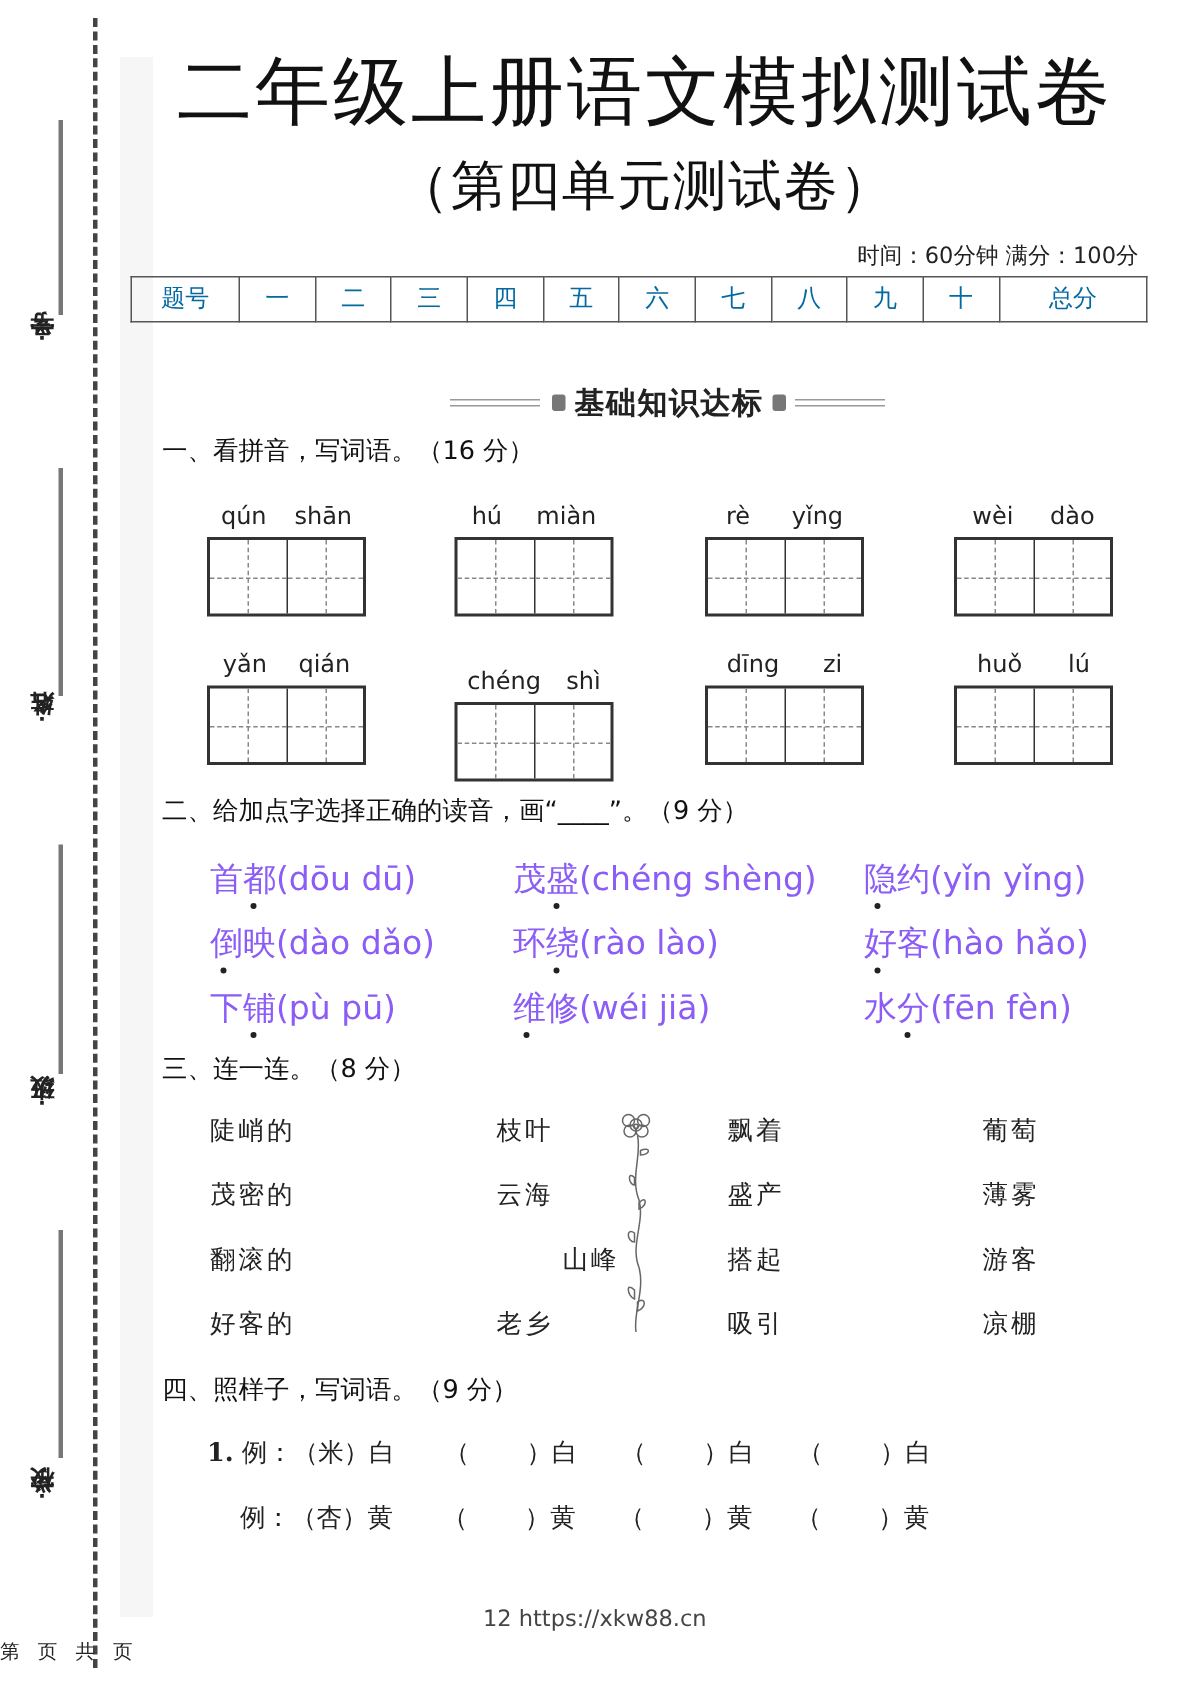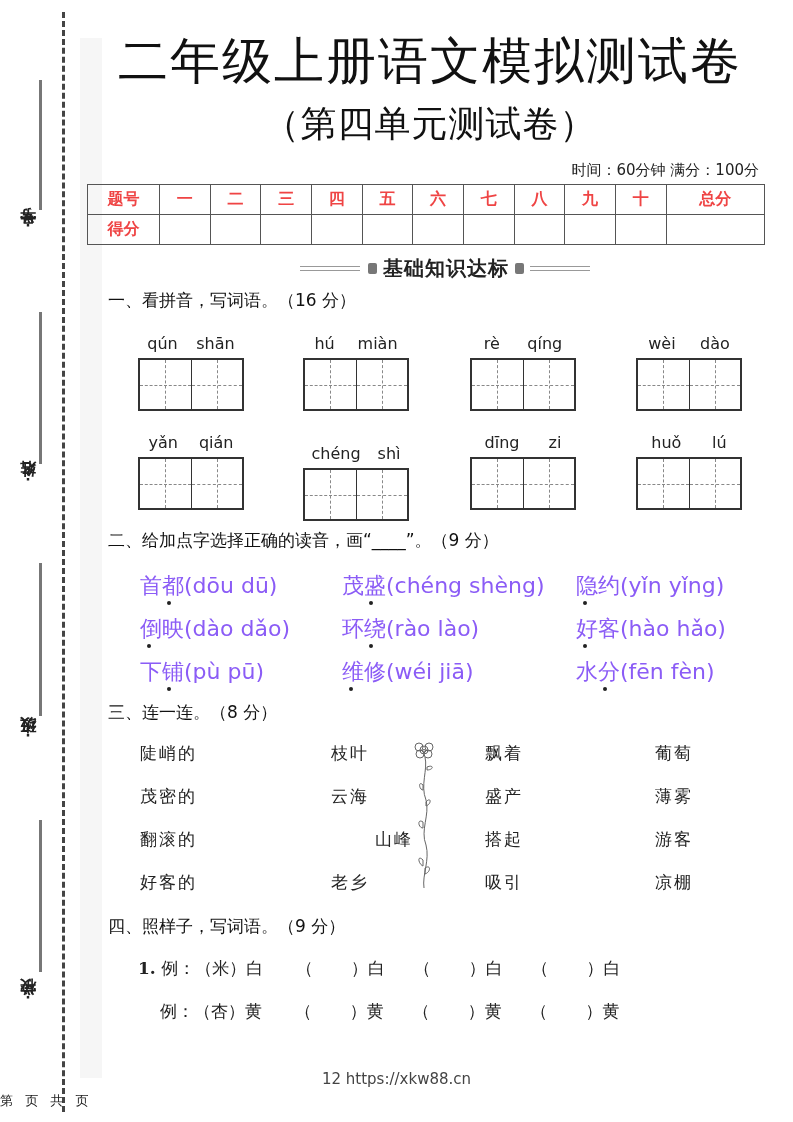--- a/index.html
+++ b/index.html
@@ -12,21 +12,21 @@
     .bind-label { position: absolute; left: 18px; writing-mode: vertical-rl; transform: rotate(180deg); font-size: 16px; font-weight: bold; color: #222; letter-spacing: 1px; }
 
     
     .paper-edge { position: absolute; left: 80px; top: 38px; width: 22px; height: 1040px; background: #f6f6f6; }
 
     .title { position: absolute; left: 90px; top: 28px; width: 680px; text-align: center; font-family: "DejaVu Sans", sans-serif; font-size: 50px; font-weight: normal; letter-spacing: 2px; color: #111; }
     .subtitle { position: absolute; left: 90px; top: 100px; width: 680px; text-align: center; font-size: 36px; color: #111; letter-spacing: 1px; }
     .meta { position: absolute; right: 34px; top: 161px; font-size: 15px; color: #222; }
 
     .score-table { position: absolute; left: 87px; top: 184px; width: 678px; border-collapse: collapse; }
-    .score-table td { border: 1.5px solid #555; height: 30px; text-align: center; font-family: "DejaVu Serif", serif; font-weight: bold; font-size: 16px; color: #ef4444; }
+    .score-table td { border: 1.5px solid #555; height: 30px; text-align: center; font-family: "DejaVu Serif", serif; font-weight: normal; font-size: 16px; color: #0369a1; }
     .score-table td:first-child { width: 72px; }
 
     .banner { position: absolute; left: 285px; top: 254px; width: 320px; height: 28px; display: flex; align-items: center; justify-content: center; gap: 6px; }
     .banner-line { width: 60px; height: 5px; border-top: 1px solid #999; border-bottom: 1px solid #999; }
     .banner-line.left { margin-right: 2px; }
     .banner-block { width: 9px; height: 11px; background: #777; border-radius: 2px; }
     .banner-text { font-size: 20px; font-weight: bold; color: #222; letter-spacing: 1px; }
 
     .section-heading { position: absolute; left: 108px; font-size: 17px; color: #111; }
 
@@ -95,34 +95,20 @@
     <td>三</td>
     <td>四</td>
     <td>五</td>
     <td>六</td>
     <td>七</td>
     <td>八</td>
     <td>九</td>
     <td>十</td>
     <td>总分</td>
   </tr>
-  <tr>
-    <td>得分</td>
-    <td></td>
-    <td></td>
-    <td></td>
-    <td></td>
-    <td></td>
-    <td></td>
-    <td></td>
-    <td></td>
-    <td></td>
-    <td></td>
-    <td></td>
-  </tr>
 </tbody>
   </table>
 
 <div class="banner">
   <span class="banner-line left"></span>
   <span class="banner-block"></span>
   <span class="banner-text">基础知识达标</span>
   <span class="banner-block"></span>
   <span class="banner-line"></span>
 </div>
@@ -145,21 +131,21 @@
       <span>miàn</span>
     </div>
   <div class="grid-pair">
       <div class="grid-cell"></div>
       <div class="grid-cell"></div>
     </div>
 </div>
 <div class="pinyin-group" style="left:470px;top:334px;">
   <div class="pinyin-text">
       <span>rè</span>
-      <span>qíng</span>
+      <span>yǐng</span>
     </div>
   <div class="grid-pair">
       <div class="grid-cell"></div>
       <div class="grid-cell"></div>
     </div>
 </div>
 <div class="pinyin-group" style="left:636px;top:334px;">
   <div class="pinyin-text">
       <span>wèi</span>
       <span>dào</span>

